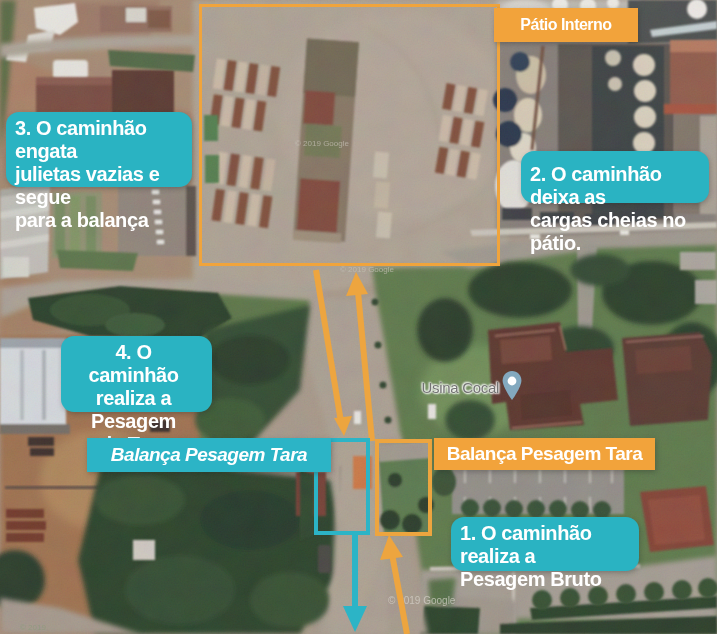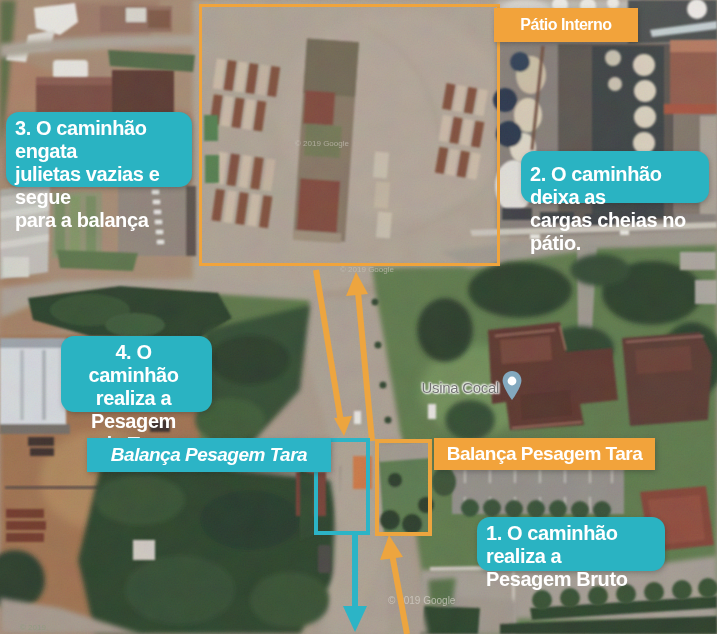--- a/index.html
+++ b/index.html
@@ -487,21 +487,21 @@
 <div style="position:absolute;left:375px;top:439px;width:57px;height:97px;border:4px solid #eda53f;box-sizing:border-box;"></div>
 
 <div class="banner" style="left:494px;top:8px;width:144px;height:34px;line-height:34px;background:#f2a33b;font-size:16px;">Pátio Interno</div>
 
 <div class="note" style="left:6px;top:112px;width:186px;height:75px;padding-top:5px;">3. O caminhão engata<br>julietas vazias e segue<br>para a balança</div>
 
 <div class="note" style="left:521px;top:151px;width:188px;height:52px;padding-top:12px;">2. O caminhão deixa as<br>cargas cheias no pátio.</div>
 
 <div class="note" style="left:61px;top:336px;width:151px;height:76px;padding-top:5px;padding-left:12px;padding-right:18px;text-align:center;">4. O caminhão<br>realiza a Pesagem<br>de Tara</div>
 
-<div class="note" style="left:477px;top:517px;width:188px;height:54px;padding-top:5px;">1. O caminhão realiza a<br>Pesagem Bruto</div>
+<div class="note" style="left:451px;top:517px;width:188px;height:54px;padding-top:5px;">1. O caminhão realiza a<br>Pesagem Bruto</div>
 
 <div class="banner" style="left:87px;top:438px;width:244px;height:34px;line-height:34px;background:#2cb4c6;font-size:19px;font-style:italic;">Balança Pesagem Tara</div>
 
 <div class="banner" style="left:434px;top:438px;width:221px;height:32px;line-height:32px;background:#f2a33b;font-size:19px;">Balança Pesagem Tara</div>
 
 <div style="position:absolute;left:402px;top:379px;width:97px;text-align:right;font-size:15px;letter-spacing:-0.3px;color:#737373;text-shadow:0 0 2px #fff,0 0 2px #fff,1px 1px 2px #fff,-1px -1px 2px #fff;">Usina Cocal</div>
 
 </div>
 
 </body></html>

